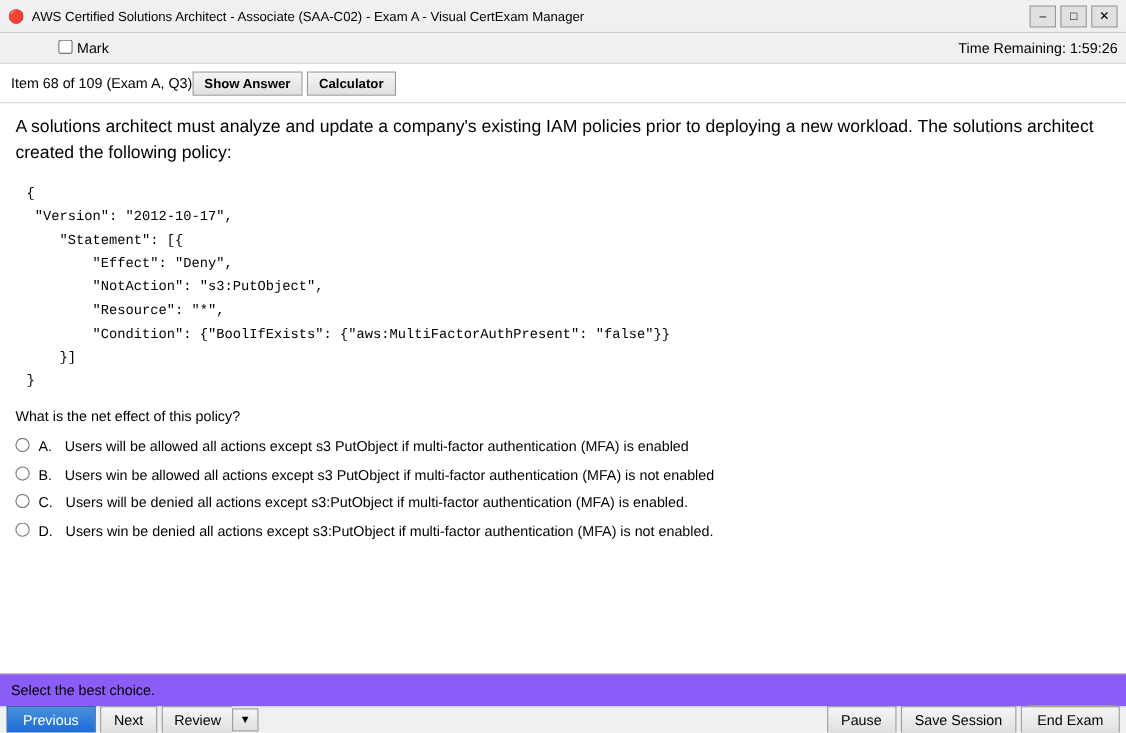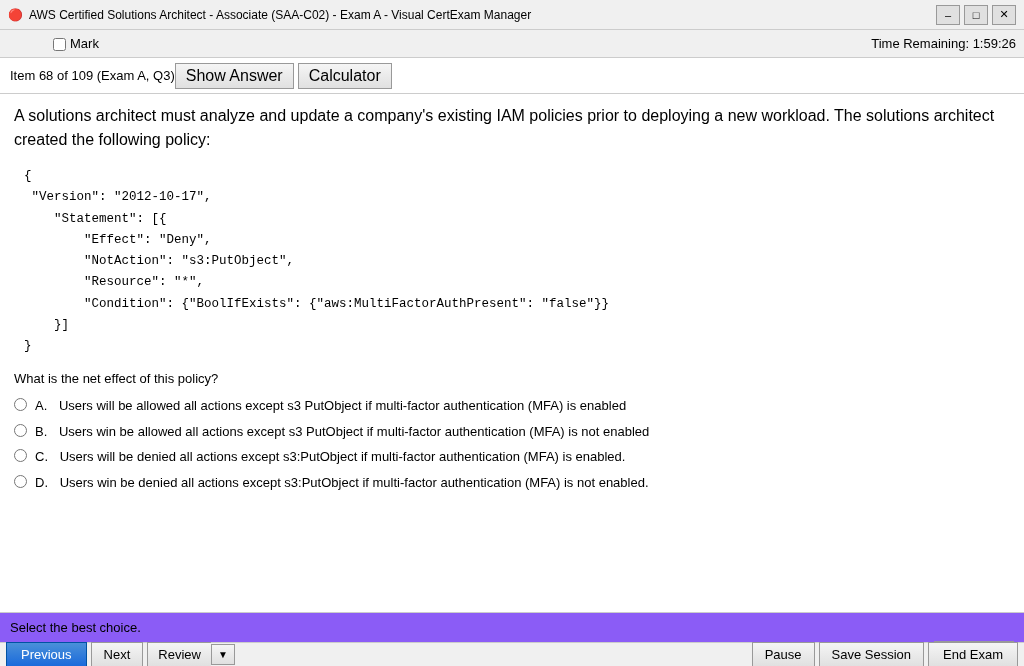--- a/index.html
+++ b/index.html
@@ -31,40 +31,41 @@
     
     .menu-bar {
       background: #f0f0f0;
       border-bottom: 1px solid #ccc;
       height: 28px;
       display: flex;
       align-items: center;
       padding: 0 8px;
       justify-content: space-between;
     }
-    .mark-checkbox { display: flex; align-items: flex-end; gap: 4px; cursor: pointer; padding-left: 45px; }
+    .mark-checkbox { display: flex; align-items: flex-start; gap: 4px; cursor: pointer; padding-left: 45px; }
     .time-remaining { font-size: 13px; }
 
     
     .header-row {
       background: #fff;
       border-bottom: 1px solid #ccc;
       height: 36px;
       display: flex;
       align-items: center;
       padding: 0 10px;
     }
     .item-info { font-size: 13px; }
     .header-buttons { display: flex; gap: 4px; }
     .btn {
       padding: 3px 10px;
       border: 1px solid #999;
       background: linear-gradient(to bottom, #f5f5f5, #e0e0e0);
       cursor: pointer;
-      font-size: 16px;
+      font-size: 12px;
+      font-weight: bold;
     }
 
     
     .main-content {
       flex: 1;
       background: #fff;
       padding: 10px 14px;
       overflow-y: auto;
     }
 

